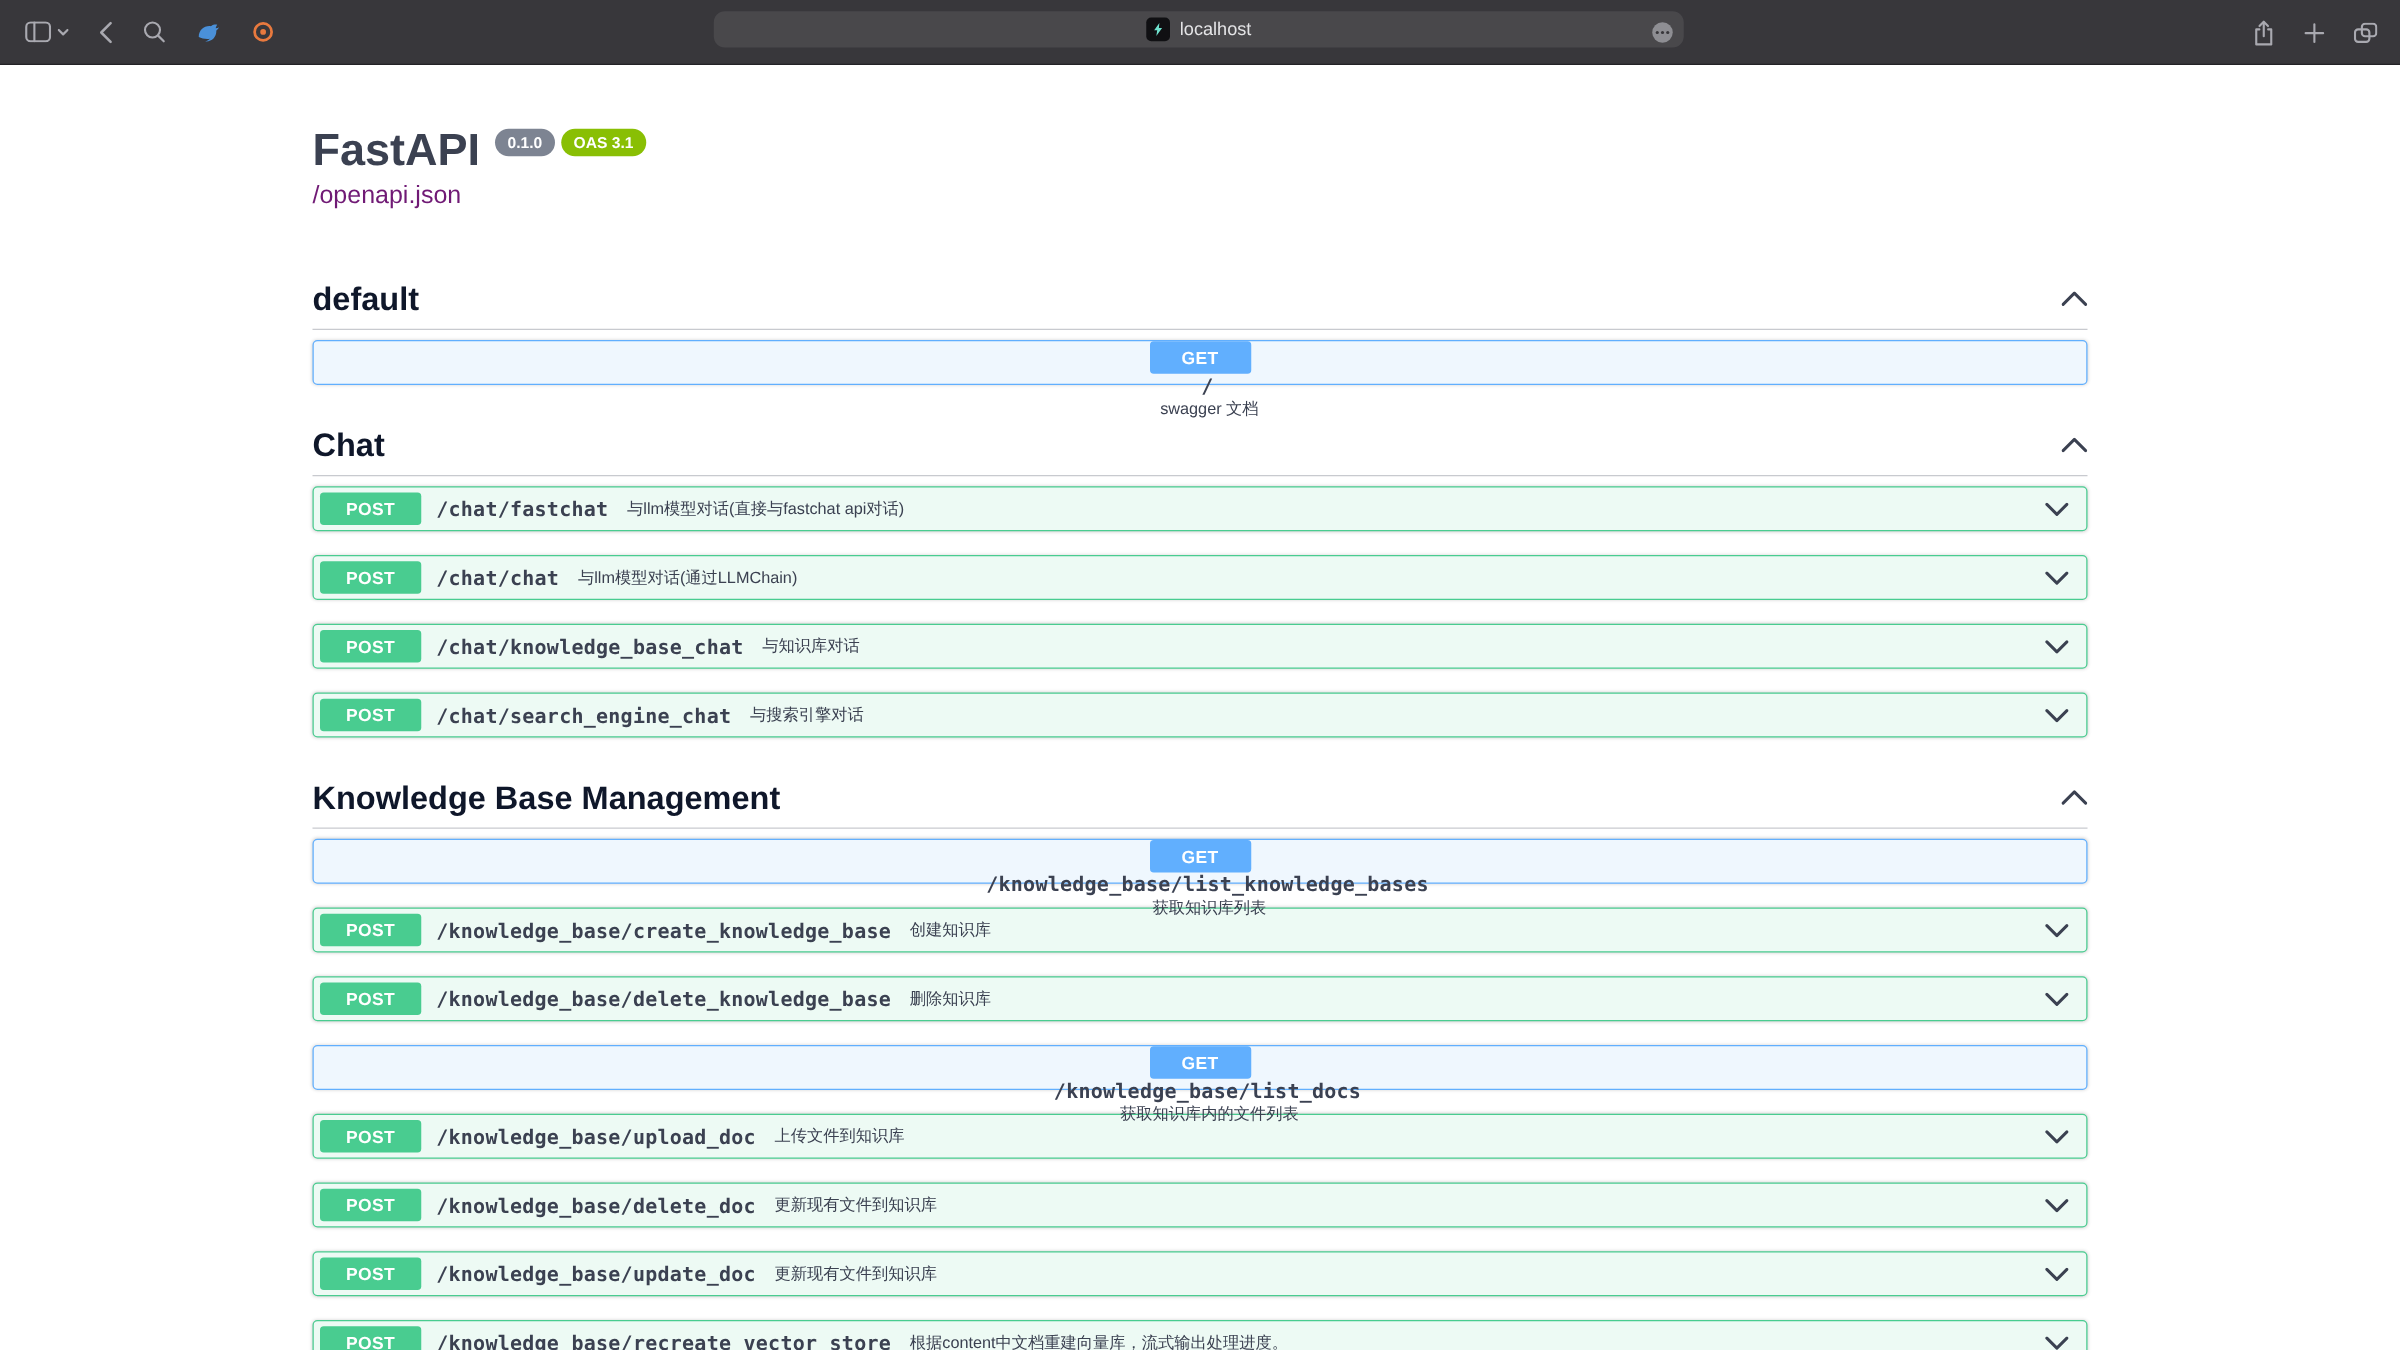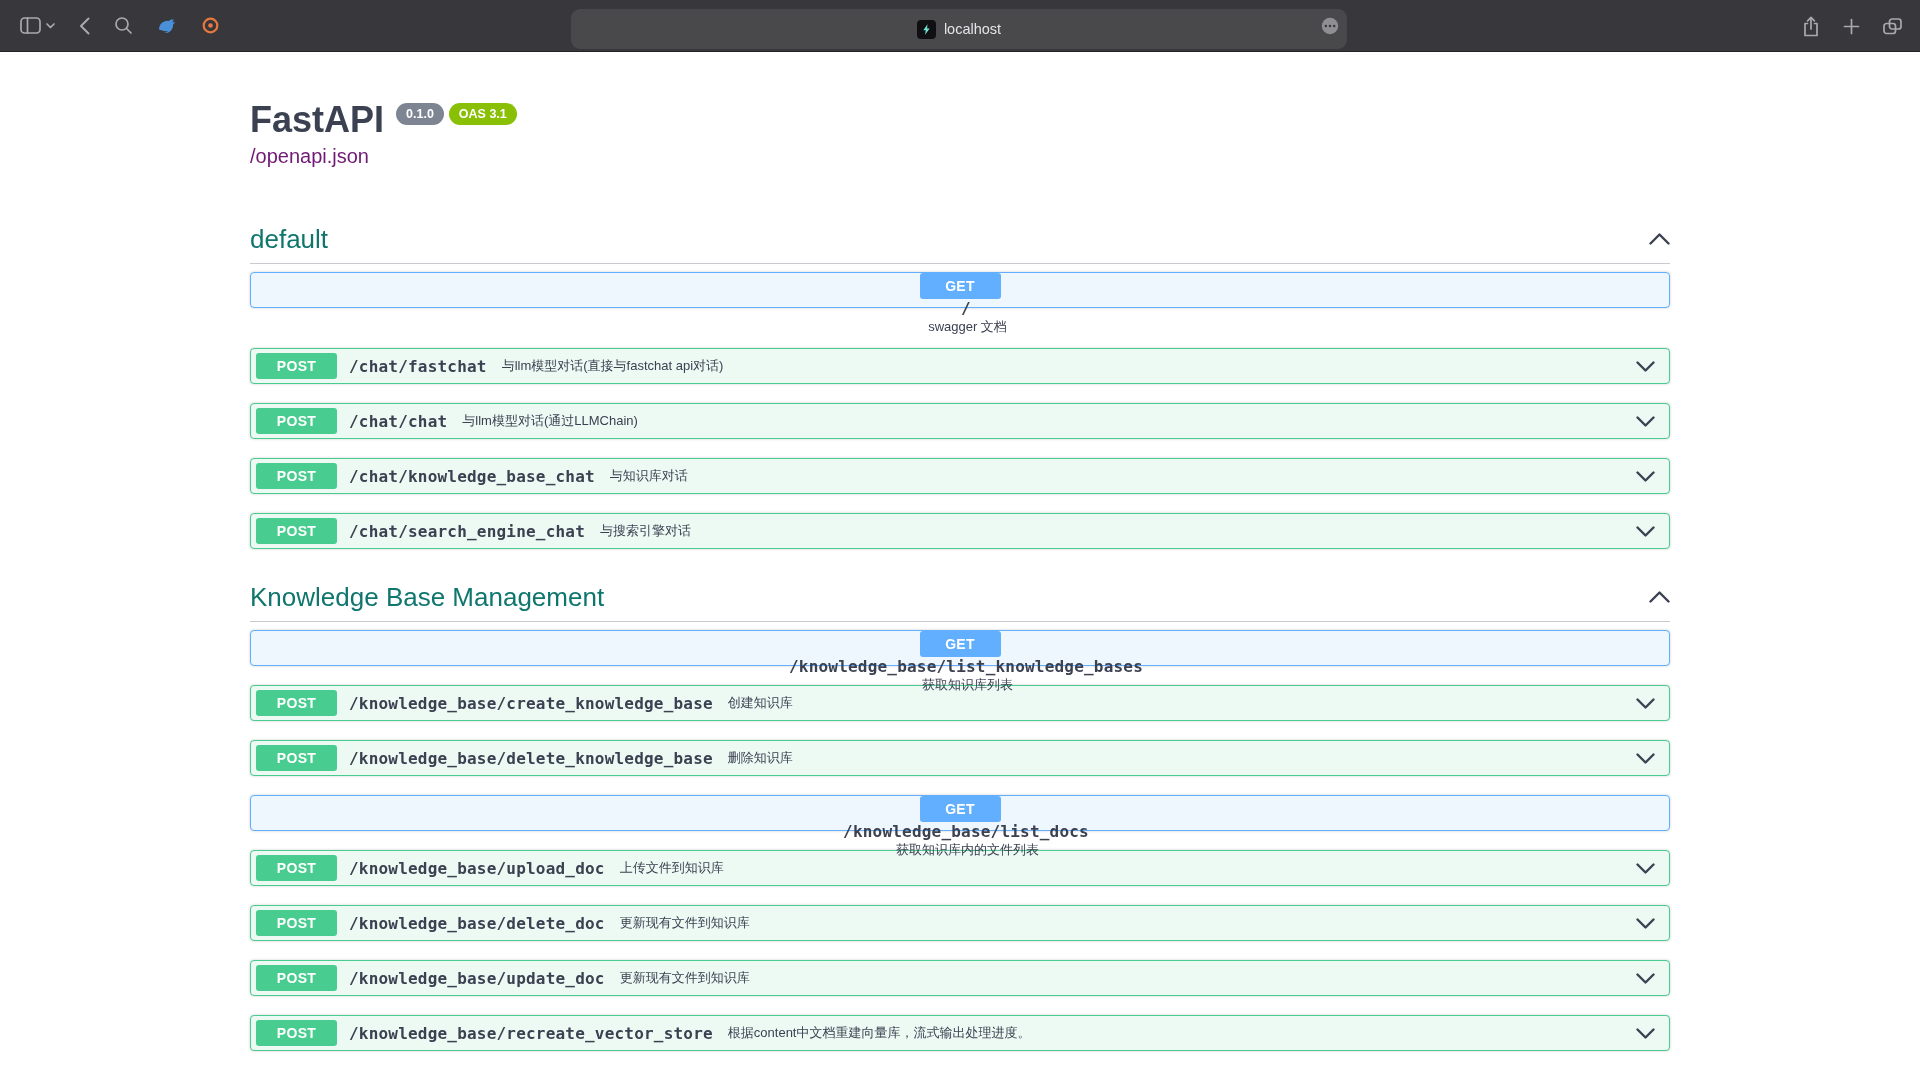--- a/index.html
+++ b/index.html
@@ -7,21 +7,21 @@
               font-family:"Liberation Sans","DejaVu Sans",sans-serif; }
 
   
   .chrome { position:relative; height:52px; background:#38373b;
             border-bottom:1px solid #232226; display:flex; align-items:center; }
   .chrome-left { display:flex; align-items:center; gap:20px; padding-left:18px; }
   .chrome-btn { display:flex; align-items:center; gap:5px; background:none; border:none; cursor:pointer; padding:2px; }
   .chrome svg { display:block; }
   .stroke-ic { stroke:#a9a9b0; stroke-width:1.7; fill:none; stroke-linecap:round; stroke-linejoin:round; }
 
-  .url-field { position:absolute; left:571px; top:9px; width:776px; height:40px;
+  .url-field { position:absolute; left:571px; top:9px; width:776px; height:29px;
                background:rgba(255,255,255,.085); border-radius:9px;
                display:flex; align-items:center; justify-content:center; gap:8px;
                color:#e4e4e6; font-size:14.5px; cursor:text; }
   .favicon { width:19px; height:19px; border-radius:4px; background:#101013;
              display:flex; align-items:center; justify-content:center; }
   .page-settings { position:absolute; right:8px; top:8px; }
 
   .chrome-right { position:absolute; right:16px; top:0; height:52px; display:flex; align-items:center; gap:19px; }
 
   
@@ -33,21 +33,21 @@
   .badge { display:inline-block; vertical-align:top; margin-top:5px; font-size:12.5px; font-weight:700;
            color:#fff; border-radius:57px; padding:3px 10px; line-height:16px; }
   .badge.version { background:#7d8492; margin-left:12px; }
   .badge.oas { background:#89bf04; margin-left:5px; }
   .spec-link { display:inline-block; margin-top:6px; font-size:20px; line-height:17px;
                color:#701a75; text-decoration:none; cursor:pointer; }
 
   .section { padding-top:32px; }
   .section-header { display:flex; align-items:center; justify-content:space-between;
                     padding-bottom:8px; border-bottom:1px solid rgba(59,65,81,.28); cursor:pointer; }
-  .section-title { font-size:26px; line-height:32px; font-weight:400; color:#0f766e; }
+  .section-title { font-size:26px; line-height:32px; font-weight:700; color:#0f172a; }
   .section-ops { margin-top:8px; }
 
   .opblock { display:flex; align-items:center; height:36px; padding:0 5px;
              border:1px solid; border-radius:4px; box-shadow:0 0 3px rgba(0,0,0,.19); cursor:pointer; }
   .opblock + .opblock { margin-top:19px; }
   .opblock.get  { background:#eff7fe; border-color:#61affe;flex-direction:column; }
   .opblock.post { background:#edfaf4; border-color:#49cc90; }
   .method { width:81px; height:26px; line-height:26px; text-align:center; border-radius:3px;
             color:#fff; font-weight:700; font-size:14px; letter-spacing:.3px; }
   .get  .method { background:#61affe; }
@@ -158,20 +158,26 @@
     <span class="path">/</span>
     <span class="desc">swagger 文档</span>
     <svg class="row-chevron" width="19" height="11" viewBox="0 0 19 11">
       <path class="dark-chev" d="M1.5 1.5 L9.5 9.5 L17.5 1.5"></path>
     </svg>
   </div>
 </div>
   </div>
 
   <div class="section">
+    <div class="section-header">
+      <h3 class="section-title">Chat</h3>
+      <svg class="sec-chevron" width="21" height="12" viewBox="0 0 21 12">
+        <path class="dark-chev" d="M1.5 10.5 L10.5 1.5 L19.5 10.5"></path>
+      </svg>
+    </div>
     <div class="section-ops">
   <div class="opblock post">
     <span class="method">POST</span>
     <span class="path">/chat/fastchat</span>
     <span class="desc">与llm模型对话(直接与fastchat api对话)</span>
     <svg class="row-chevron" width="19" height="11" viewBox="0 0 19 11">
       <path class="dark-chev" d="M1.5 1.5 L9.5 9.5 L17.5 1.5"></path>
     </svg>
   </div>
 

